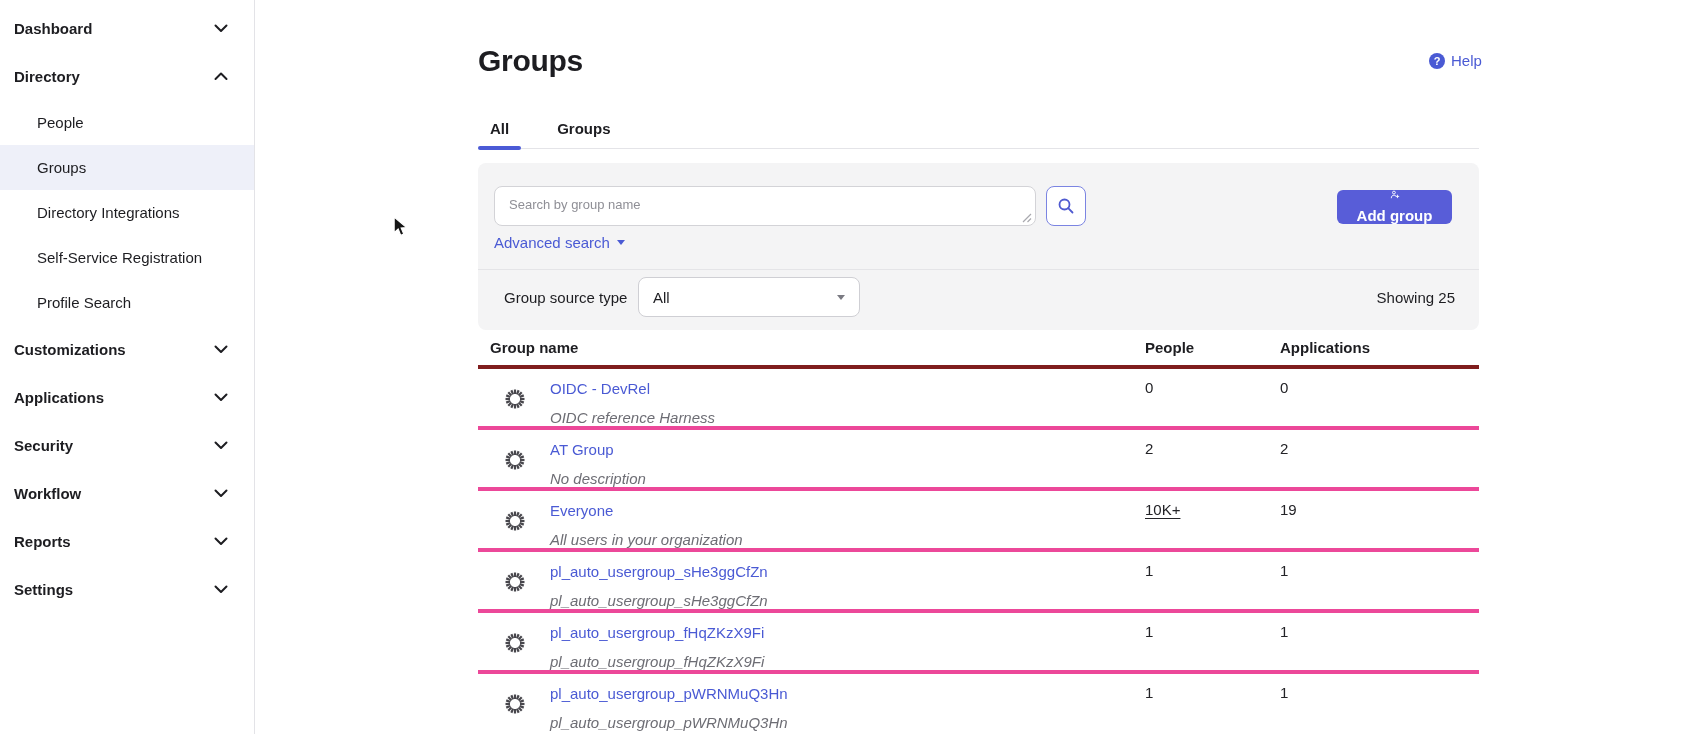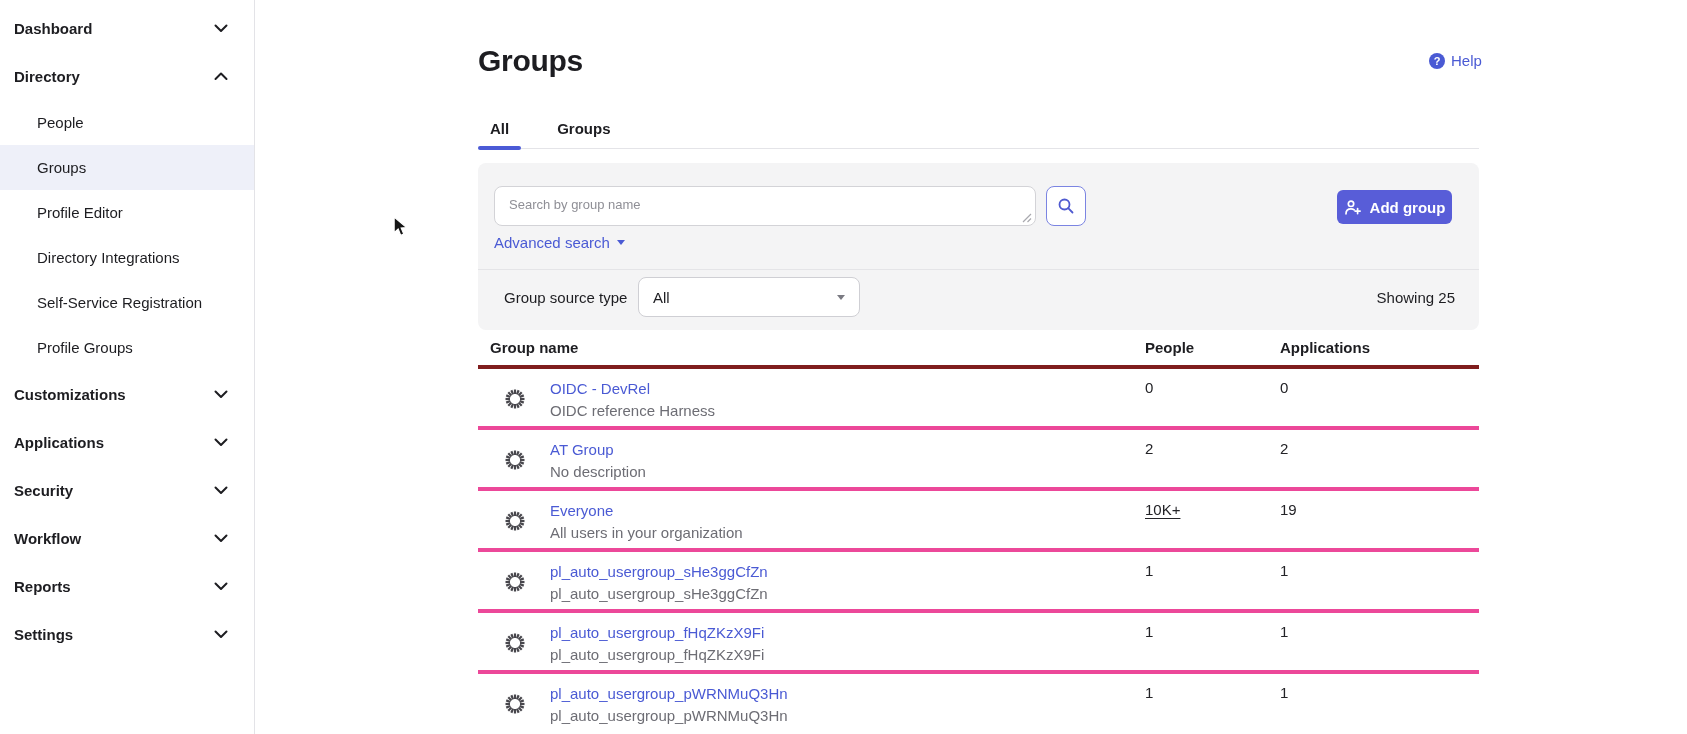--- a/index.html
+++ b/index.html
@@ -72,21 +72,21 @@
     color:#4a5ad4; font-size:15px; cursor:pointer;
   }
   .caret-down-blue {
     width:0; height:0; border-left:4px solid transparent; border-right:4px solid transparent;
     border-top:5px solid #4a5ad4;
   }
   .add-group-btn {
     position:absolute; left:859px; top:27px; width:115px; height:34px;
     background:#585dd8; border:none; border-radius:6px; color:#fff;
     font-family:"Liberation Sans", sans-serif; font-size:15px; font-weight:bold;
-    display:flex; align-items:center; justify-content:center; gap:8px; cursor:pointer;
+    display:flex; align-items:center; justify-content:center; gap:8px; cursor:pointer;flex-direction:column;
   }
   .source-row-label { position:absolute; left:26px; top:114px; height:40px; display:flex; align-items:center; font-size:15px; }
   .source-select {
     position:absolute; left:160px; top:114px; width:222px; height:40px;
     background:#fff; border:1px solid #cfcfd4; border-radius:8px;
     display:flex; align-items:center; padding:0 14px; font-size:15px; cursor:pointer;
   }
   .source-select .caret {
     margin-left:auto; width:0; height:0;
     border-left:4px solid transparent; border-right:4px solid transparent;
@@ -98,21 +98,21 @@
   .thead { position:relative; height:39px; border-bottom:4px solid #7f1d1d; }
   .thead span { position:absolute; top:9px; font-size:15px; font-weight:bold; }
   .th-name { left:12px; }
   .th-people { left:667px; }
   .th-apps { left:802px; }
   .trow { position:relative; height:61px; border-bottom:4px solid #ec4899; }
   .trow:last-child { border-bottom:none; }
   .burst { position:absolute; left:26px; top:19px; }
   .gcell { position:absolute; left:72px; top:9px; }
   .gname { font-size:15px; color:#4a5ad4; text-decoration:none; line-height:21px; display:inline-block; cursor:pointer; }
-  .gdesc { font-size:15px; color:#6d6d74; line-height:21px; margin-top:1px; }
+  .gdesc { font-size:15px; color:#6d6d74; line-height:21px; margin-top:8px;font-style:italic; }
   .num { position:absolute; top:10px; font-size:15px; color:#232327; }
   .num.people { left:667px; }
   .num.apps { left:802px; }
   .num .ulink { color:#232327; text-decoration:underline; text-underline-offset:3px; cursor:pointer; }
   
   .cursor { position:absolute; left:392px; top:216px; pointer-events:none; }
   .hidden-defs { position:absolute; width:0; height:0; overflow:hidden; }
 </style>
 </head>
 <body>
@@ -161,30 +161,27 @@
         <use href="#ic-chev-up"></use>
       </svg>
   </div>
   <div class="nav-sub">
     <span>People</span>
   </div>
   <div class="nav-sub selected">
     <span>Groups</span>
   </div>
   <div class="nav-sub">
-    <span>Profile Editor</span>
-  </div>
-  <div class="nav-sub">
     <span>Directory Integrations</span>
   </div>
   <div class="nav-sub">
     <span>Self-Service Registration</span>
   </div>
   <div class="nav-sub">
-    <span>Profile Groups</span>
+    <span>Profile Search</span>
   </div>
   <div class="nav-top">
     <span>Customizations</span>
     <svg class="chev">
         <use href="#ic-chev-down"></use>
       </svg>
   </div>
   <div class="nav-top">
     <span>Applications</span>
     <svg class="chev">

